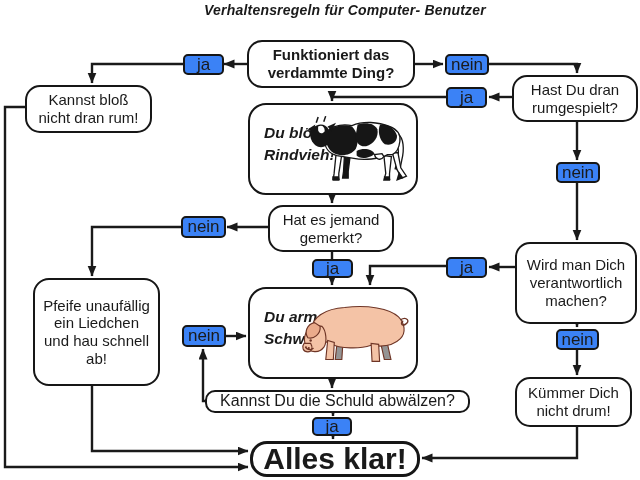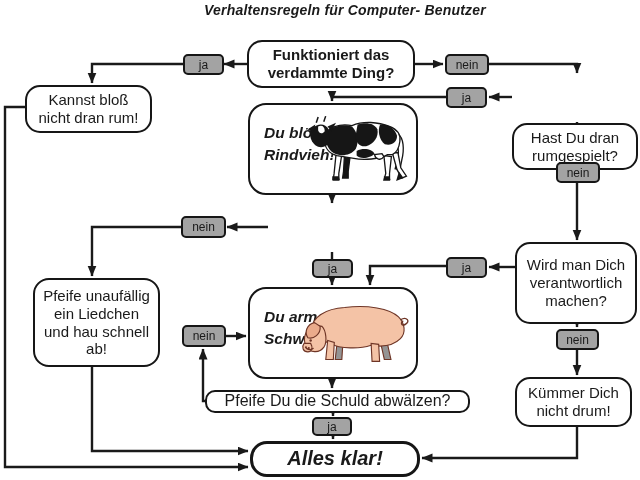--- a/index.html
+++ b/index.html
@@ -14,31 +14,31 @@
   }
   svg.wires{position:absolute;left:0;top:0;z-index:1;}
   .node{
     position:absolute;z-index:2;background:#ffffff;border:2.5px solid #161616;
     border-radius:15px;display:flex;align-items:center;justify-content:center;
     text-align:center;font-size:15px;line-height:1.18;box-sizing:border-box;
     padding:3px 8px;
   }
   .node.bold{font-weight:bold;}
   .node.slim{border-radius:10px;padding:0 6px;font-size:16px;}
-  .node.final{font-size:20px;font-weight:bold;font-style:italic;border-width:3px;border-radius:17px;}
+  .node.final{font-size:30px;font-weight:bold;border-width:3px;border-radius:17px;}
   .node.animal{justify-content:flex-start;align-items:flex-start;text-align:left;border-radius:18px;}
   .animal .animal-label{
     font-weight:bold;font-style:italic;font-size:15.5px;line-height:1.45;
     margin:14px 0 0 6px;width:76px;
   }
   .animal svg{position:absolute;}
   .elabel{
-    position:absolute;z-index:3;background:#a3a3a3;border:2px solid #161616;
+    position:absolute;z-index:3;background:#3b82f6;border:2px solid #161616;
     border-radius:5px;display:flex;align-items:center;justify-content:center;
-    font-size:12px;box-sizing:border-box;
+    font-size:17px;box-sizing:border-box;
   }
 </style>
 </head>
 <body>
 
 <div class="stage">
 
   <svg class="wires" width="640" height="480" viewBox="0 0 640 480">
     <defs>
       <marker id="ah" markerUnits="userSpaceOnUse" markerWidth="12" markerHeight="10" refX="10.5" refY="4.5" orient="auto">
@@ -73,21 +73,21 @@
       <path d="M577 427 V458 H422" marker-end="url(#ah)"></path>
     </g>
   </svg>
 
   <div class="title">Verhaltensregeln für Computer- Benutzer</div>
 
   <div class="node bold" style="left:247px;top:40px;width:168px;height:48px;">Funktioniert das verdammte Ding?</div>
 
   <div class="node" style="left:25px;top:85px;width:127px;height:48px;">Kannst bloß nicht dran rum!</div>
 
-  <div class="node" style="left:512px;top:75px;width:126px;height:47px;margin-top:48px;">Hast Du dran rumgespielt?</div>
+  <div class="node" style="left:512px;top:75px;width:126px;height:47px;">Hast Du dran rumgespielt?</div>
 
   <div class="node animal" style="left:248px;top:103px;width:170px;height:92px;">
     <div class="animal-label">Du blödes Rindvieh!</div>
     <svg width="108" height="78" viewBox="0 0 115 80" style="right:3px;top:5px;">
       <g stroke-width="1.4" stroke="#161616">
         <path d="M99 24 C105 28 106 40 103 52 L101 62 L96 61 L99 50 C100 42 99 34 96 30 Z" fill="#ffffff"></path>
         <path d="M84 47 L86 66 L84 73 L90 73 L90 66 L92 48 Z" fill="#ffffff"></path>
         <path d="M93 44 L98 62 L103 71 L108 69 L102 60 L99 44 Z" fill="#ffffff"></path>
         <path d="M33 46 L31 66 L30 73 L36 73 L36 66 L39 47 Z" fill="#ffffff"></path>
         <path d="M42 47 L41 64 L40 71 L46 71 L46 64 L48 48 Z" fill="#161616"></path>
@@ -107,22 +107,23 @@
         <path d="M100 64 L97 74 L105 71 Z" fill="#161616"></path>
         <path d="M14 16 C18 14 21 16 21 21 C19 24 15 24 14 20 Z" fill="#ffffff"></path>
       </g>
       <g fill="none" stroke-width="1.6" stroke="#161616">
         <path d="M12 12 L14 6"></path>
           <path d="M20 11 L22 5"></path>
       </g>
     </svg>
   </div>
 
+  <div class="node" style="left:268px;top:205px;width:126px;height:47px;">Hat es jemand gemerkt?</div>
 
-  <div class="node" style="left:33px;top:278px;width:127px;height:89px;border-radius:16px;">Pfeife unaufällig ein Liedchen und hau schnell ab!</div>
+  <div class="node" style="left:33px;top:278px;width:127px;height:108px;border-radius:16px;">Pfeife unaufällig ein Liedchen und hau schnell ab!</div>
 
   <div class="node" style="left:515px;top:242px;width:122px;height:82px;">Wird man Dich verantwortlich machen?</div>
 
   <div class="node animal" style="left:248px;top:287px;width:170px;height:92px;">
     <div class="animal-label">Du armes Schwein!</div>
     <svg width="116" height="68" viewBox="0 0 120 72" style="right:2px;top:10px;">
       <g stroke-width="1.2" stroke="#6e3526">
         <path d="M40 46 L38 64 L45 64 L46 48 Z" fill="#949494"></path>
         <path d="M86 46 L90 64 L97 64 L93 46 Z" fill="#949494"></path>
         <path d="M14 32 C12 20 28 10 48 9 C72 6 96 10 105 19 C112 26 113 36 107 42 C100 49 88 51 76 49 C64 53 44 53 32 47 C22 43 15 39 14 32 Z" fill="#f4c3a6"></path>
@@ -137,21 +138,21 @@
         <path d="M7 52 C10 54 13 54 15 52"></path>
       </g>
       <g stroke="none" fill="#6e3526">
         <circle cx="7" cy="51" r="1.1"></circle>
         <circle cx="10" cy="52" r="1.1"></circle>
         <circle cx="12" cy="44" r="1.3"></circle>
       </g>
     </svg>
   </div>
 
-  <div class="node slim" style="left:205px;top:390px;width:265px;height:23px;">Pfeife Du die Schuld abwälzen?</div>
+  <div class="node slim" style="left:205px;top:390px;width:265px;height:23px;">Kannst Du die Schuld abwälzen?</div>
 
   <div class="node" style="left:515px;top:377px;width:117px;height:50px;">Kümmer Dich nicht drum!</div>
 
   <div class="node final" style="left:250px;top:441px;width:170px;height:36px;">Alles klar!</div>
 
   <div class="elabel" style="left:183px;top:54px;width:41px;height:21px;">ja</div>
   <div class="elabel" style="left:445px;top:54px;width:44px;height:21px;">nein</div>
   <div class="elabel" style="left:446px;top:87px;width:41px;height:21px;">ja</div>
   <div class="elabel" style="left:556px;top:162px;width:44px;height:21px;">nein</div>
   <div class="elabel" style="left:181px;top:216px;width:45px;height:22px;">nein</div>

